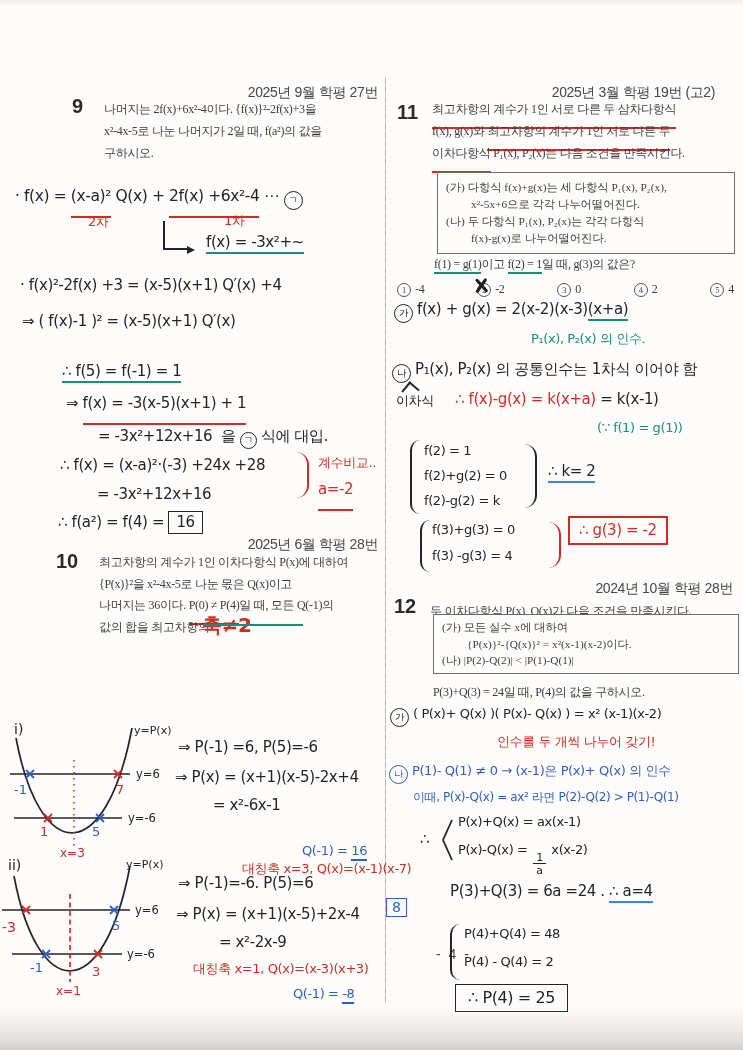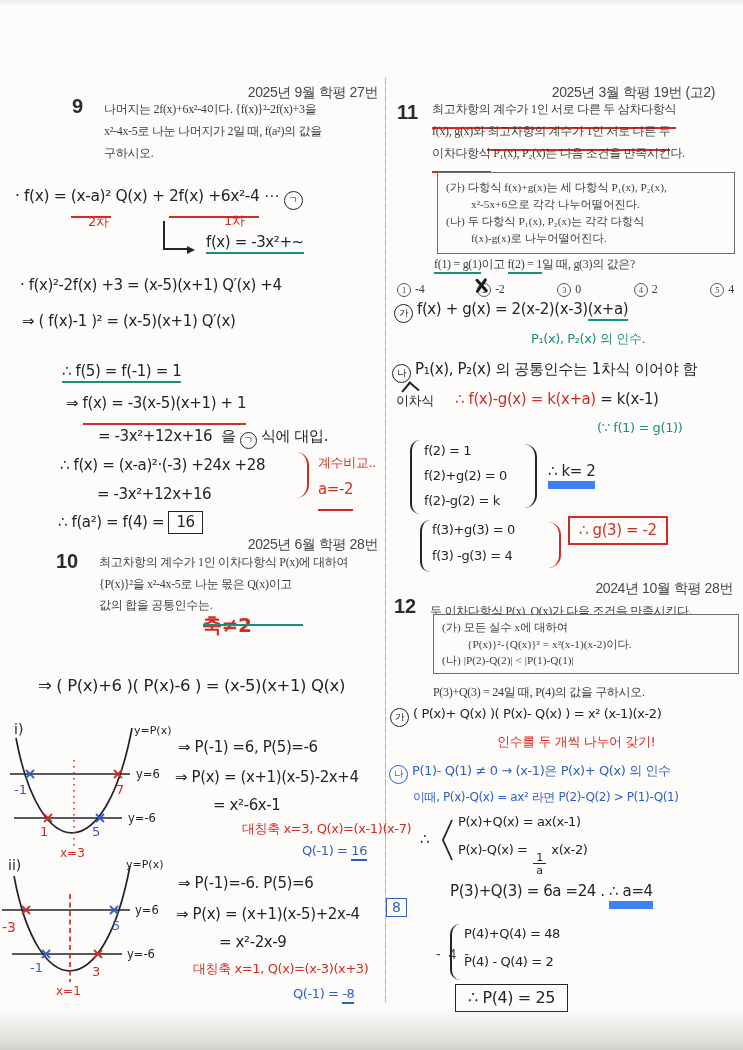--- a/index.html
+++ b/index.html
@@ -21,21 +21,21 @@
   .qcirc{display:inline-flex;width:12px;height:12px;border:1px solid #555;border-radius:50%;
          align-items:center;justify-content:center;font-size:8.5px;color:#444;margin-right:4px;vertical-align:-1px;}
   .choice{display:inline-flex;align-items:center;position:relative;}
   
   .hw{font-family:"DejaVu Sans",sans-serif;font-size:15px;color:#23232d;letter-spacing:-.4px;}
   .sm{font-size:13px;} .lg{font-size:16.5px;}
   .red{color:#cf2d24;} .green{color:#169077;} .blue{color:#2d5fc4;}
   .u-red{border-bottom:2.5px solid #cf2d24;padding-bottom:11px;}
   .u-green{border-bottom:2.5px solid #169077;padding-bottom:1px;}
   .u-blue{border-bottom:2.5px solid #2d5fc4;padding-bottom:1px;}
-  .u-ink{border-bottom:8px solid #3b82f6;padding-bottom:1px;}
+  .u-ink{border-bottom:2px solid #3b82f6;padding-bottom:1px;}
   .ansbox{border:1.8px solid #23232d;padding:1px 7px 2px;}
   .redbox{border:2.2px solid #cf2d24;color:#cf2d24;padding:3px 9px 4px;}
   .bluebox{border:1.7px solid #2d5fc4;color:#2d5fc4;padding:0 5px 1px;font-size:14px;}
   .circ{display:inline-flex;width:17px;height:17px;border:1.4px solid currentColor;border-radius:50%;
         align-items:center;justify-content:center;font-size:9.5px;margin-right:4px;vertical-align:-2px;flex:none;}
   .brk-l{position:absolute;width:9px;border-left:2px solid #23232d;border-radius:10px 0 0 10px;}
   .par-r{position:absolute;width:11px;border-right:2.4px solid #23232d;border-radius:0 16px 16px 0;}
   .par-r.r{border-right-color:#cf2d24;}
   .larrow{position:absolute;width:22px;height:27px;border-left:2.4px solid #23232d;border-bottom:2.4px solid #23232d;}
   .larrow .tri{position:absolute;right:-8px;bottom:-6px;width:0;height:0;
@@ -91,26 +91,26 @@
   <div class="abs hw" style="left:97px;top:485px;">= -3x²+12x+16</div>
   <div class="abs hw" style="left:58px;top:513px;">
     <span>∴ f(a²) = f(4) = </span><span class="ansbox">16</span>
   </div>
 
   <div class="abs hdr" style="right:365px;top:536px;">2025년 6월 학평 28번</div>
   <div class="abs pnum" style="left:56px;top:550px;">10</div>
   <div class="abs print" style="left:99px;top:552px;line-height:21.5px;">
     <div>최고차항의 계수가 1인 이차다항식 P(x)에 대하여</div>
     <div>{P(x)}²을 x²-4x-5로 나눈 몫은 Q(x)이고</div>
-    <div>값의 합을 공통인수는.</div>
+    <div><span>나머지는 36이다. </span><span class="u-red">P(0) ≠ P(4)</span><span>일 때, 모든 Q(-1)의</span></div>
+    <div>값의 합을 최고차항의.</div>
   </div>
   <div class="abs hw red" style="left:202px;top:612px;font-size:20px;font-weight:bold;">축≠2</div>
   <div class="gline" style="left:203px;top:624px;width:100px;"></div>
 
-  <div class="abs hw lg" style="left:38px;top:676px;">⇒ ( P(x)+6 )( P(x)-6 ) = (x-5)(x+1) Q(x)</div>
 
   <svg class="abs" style="left:8px;top:718px;" width="172" height="140" viewBox="0 0 172 140">
     <text x="6" y="16" font-size="14" fill="#23232d">i)</text>
     <path d="M 8 20 C 32 148 98 148 124 10" fill="none" stroke="#23232d" stroke-width="1.7"></path>
     <line x1="2" y1="56" x2="122" y2="56" stroke="#23232d" stroke-width="1.6"></line>
     <line x1="6" y1="100" x2="114" y2="100" stroke="#23232d" stroke-width="1.6"></line>
     <line x1="66" y1="42" x2="66" y2="128" stroke="#cf2d24" stroke-width="1.6" stroke-dasharray="1.5 4.5"></line>
     <g stroke="#2d5fc4" stroke-width="1.8">
         <line x1="18" y1="52" x2="26" y2="60"></line>
         <line x1="26" y1="52" x2="18" y2="60"></line>
@@ -132,21 +132,21 @@
     <text x="120" y="104" font-size="11.5" fill="#23232d">y=-6</text>
     <text x="6" y="76" font-size="13" fill="#2d5fc4">-1</text>
     <text x="108" y="76" font-size="13" fill="#cf2d24">7</text>
     <text x="32" y="118" font-size="13" fill="#cf2d24">1</text>
     <text x="84" y="118" font-size="13" fill="#2d5fc4">5</text>
     <text x="52" y="139" font-size="12" fill="#cf2d24">x=3</text>
   </svg>
   <div class="abs hw" style="left:178px;top:738px;">⇒ P(-1) =6, P(5)=-6</div>
   <div class="abs hw" style="left:175px;top:768px;">⇒ P(x) = (x+1)(x-5)-2x+4</div>
   <div class="abs hw" style="left:213px;top:796px;text-align:right;">= x²-6x-1</div>
-  <div class="abs hw red sm" style="left:198px;top:820px;z-index:4;padding-left:44px;">대칭축 x=3,  Q(x)=(x-1)(x-7)</div>
+  <div class="abs hw red sm" style="left:198px;top:860px;z-index:4;padding-left:44px;">대칭축 x=3,  Q(x)=(x-1)(x-7)</div>
   <div class="abs hw blue sm" style="left:302px;top:843px;z-index:4;"><span>Q(-1) = </span><span class="u-blue">16</span></div>
 
   <svg class="abs" style="left:2px;top:852px;" width="178" height="146" viewBox="0 0 178 146">
     <text x="6" y="18" font-size="14" fill="#23232d">ii)</text>
     <path d="M 12 24 C 36 152 102 152 128 14" fill="none" stroke="#23232d" stroke-width="1.7"></path>
     <line x1="0" y1="58" x2="128" y2="58" stroke="#23232d" stroke-width="1.6"></line>
     <line x1="10" y1="102" x2="120" y2="102" stroke="#23232d" stroke-width="1.6"></line>
     <line x1="68" y1="42" x2="68" y2="130" stroke="#cf2d24" stroke-width="1.7" stroke-dasharray="5 3.5"></line>
     <g stroke="#cf2d24" stroke-width="1.8">
         <line x1="20" y1="54" x2="28" y2="62"></line>

